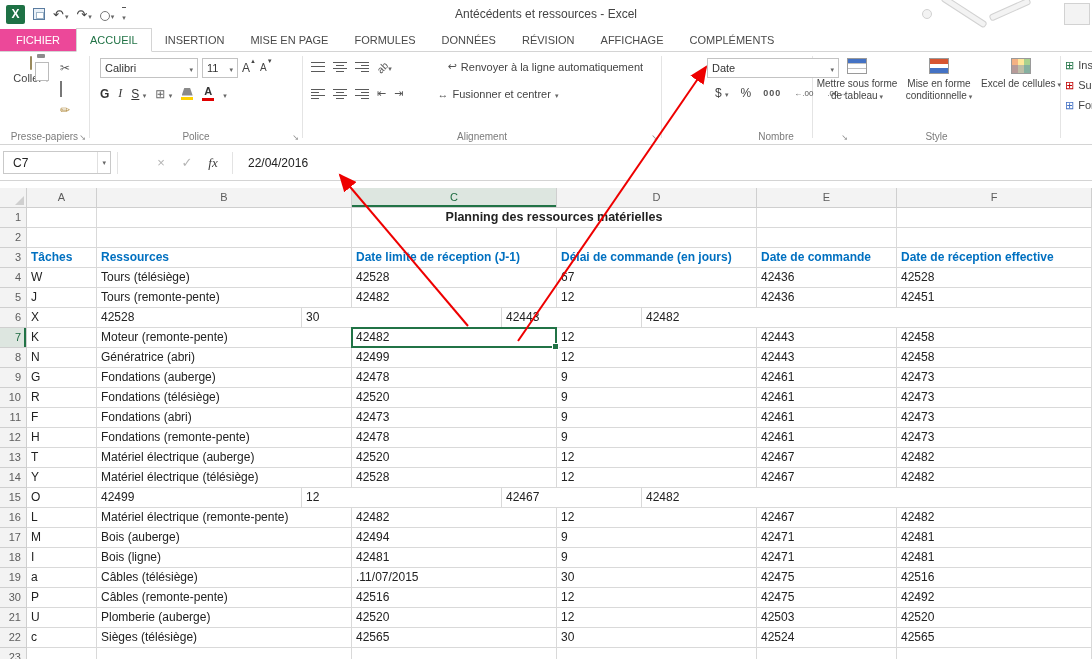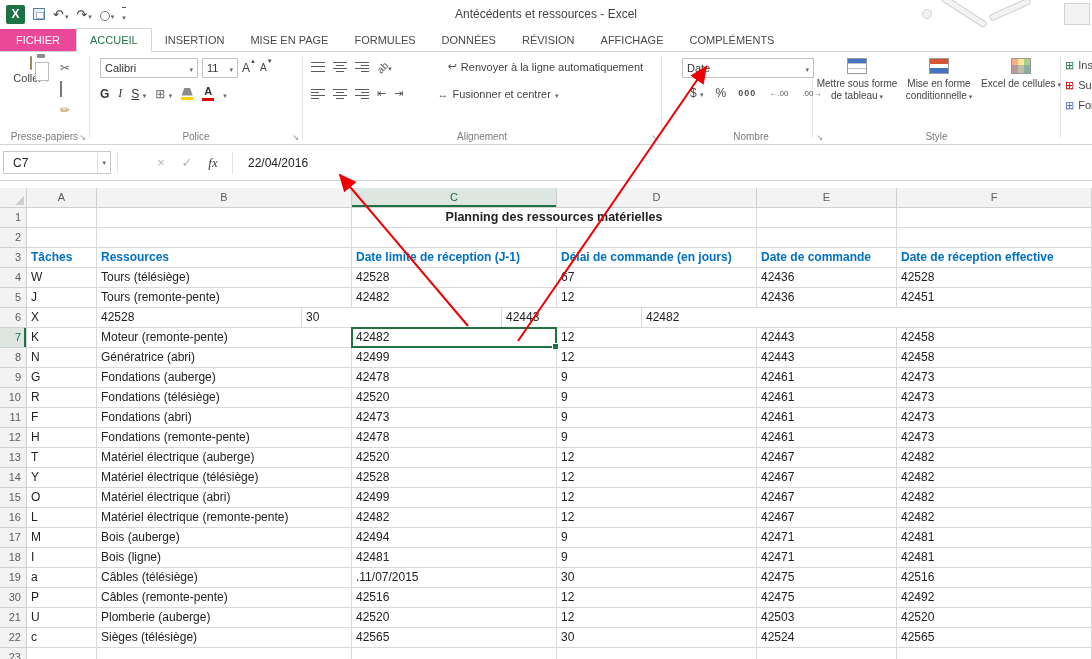--- a/index.html
+++ b/index.html
@@ -267,21 +267,21 @@
       <span class="al-text-btn" style="margin-left:26px;">
         <span class="arrow-glyph">↔</span>
         <span>Fusionner et centrer</span>
         <span class="car"></span>
       </span>
     </div>
     <span class="glabel">Alignement</span>
     <span class="launcher">↘</span>
   </div>
 
-  <div class="rgroup" style="left:676px; width:150px;text-decoration:underline;">
+  <div class="rgroup" style="left:701px; width:150px;text-decoration:underline;">
     <div class="combo" style="position:absolute; left:6px; top:6px; width:132px;">
       <span>Date</span>
       <span class="car"></span>
     </div>
     <div class="num-row2">
       <span><span>$</span> <span class="car"></span></span>
       <span>%</span>
       <span class="k000">000</span>
       <span class="dec">←.00</span>
       <span class="dec">.00→</span>
@@ -462,21 +462,20 @@
         <div class="cell cA">Y</div>
         <div class="cell cB">Matériel électrique (télésiège)</div>
         <div class="cell cC">42528</div>
         <div class="cell cD">12</div>
         <div class="cell cE">42467</div>
         <div class="cell cF">42482</div>
       </div>
       <div class="sheet-row">
         <div class="gut">15</div>
         <div class="cell cA">O</div>
-        <div class="cell cB">Matériel électrique (abri)</div>
         <div class="cell cC">42499</div>
         <div class="cell cD">12</div>
         <div class="cell cE">42467</div>
         <div class="cell cF">42482</div>
       </div>
       <div class="sheet-row">
         <div class="gut">16</div>
         <div class="cell cA">L</div>
         <div class="cell cB">Matériel électrique (remonte-pente)</div>
         <div class="cell cC">42482</div>

